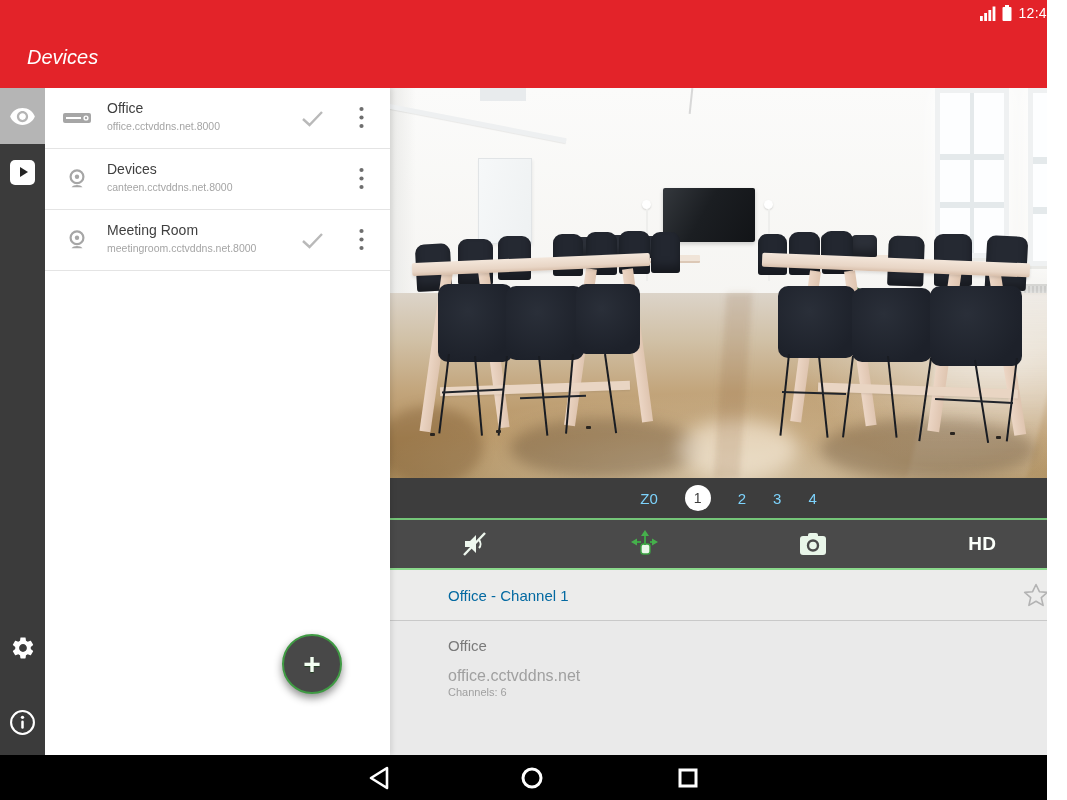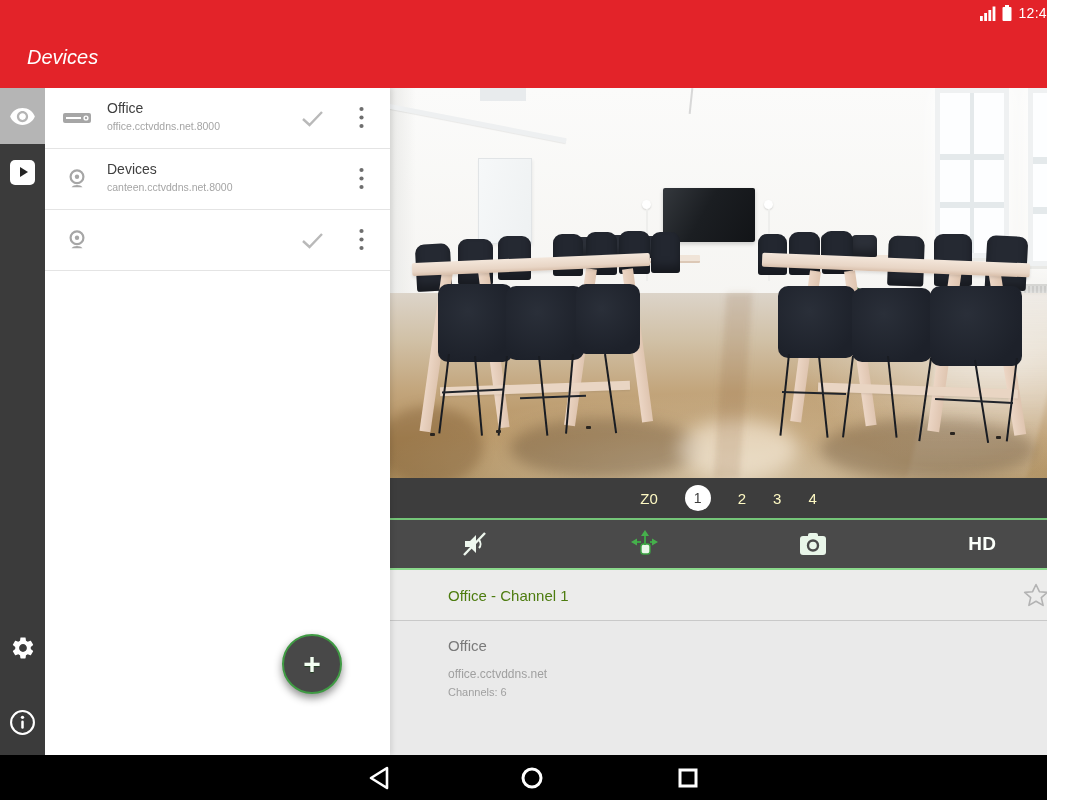--- a/index.html
+++ b/index.html
@@ -34,35 +34,35 @@
          background:#484848; border:2px solid #3f9a43; z-index:18; cursor:pointer;
          box-shadow:0 4px 9px rgba(0,0,0,.45); display:flex; align-items:center; justify-content:center;
          color:#f4fff3; font-size:30px; font-weight:bold; line-height:1; text-shadow:0 1px 1px rgba(0,60,0,.5); }
 
   
   .main { position:absolute; left:390px; top:88px; width:677px; height:667px; }
   .video { position:relative; width:677px; height:390px; overflow:hidden; background:#f7f7f5; cursor:pointer; }
   .video * { position:absolute; }
 
   .channel-bar { position:relative; width:677px; height:40px; background:#3d3d3d; display:flex; align-items:center; justify-content:center; gap:27px; }
-  .ch { color:#fef9c3; font-size:15px; cursor:pointer; }
+  .ch { color:#7dd3fc; font-size:15px; cursor:pointer; }
   .ch.chip { width:26px; height:26px; background:#fff; color:#3c3c3c; border-radius:50%; display:flex; align-items:center; justify-content:center; font-size:14px; }
 
   .control-bar { position:relative; width:677px; height:52px; background:#4a4a4a;
                  border-top:2px solid #74c578; border-bottom:2px solid #8bd98c;
                  display:flex; align-items:center; justify-content:space-around; }
   .ctl { display:flex; align-items:center; justify-content:center; width:60px; height:44px; cursor:pointer; }
   .hd { color:#fbfffa; font-size:19px; font-weight:bold; letter-spacing:.5px; }
 
   .info-head { position:relative; width:677px; height:51px; background:#ececeb; border-bottom:1px solid #c9c9c9; }
-  .info-title { position:absolute; left:58px; top:17px; font-size:15px; color:#4d7c0f; }
+  .info-title { position:absolute; left:58px; top:17px; font-size:15px; color:#0369a1; }
   .fav { position:absolute; right:18px; top:13px; cursor:pointer; }
   .info-body { position:relative; width:677px; height:134px; background:#eaeaea; }
   .dev-name { position:absolute; left:58px; top:16px; font-size:15px; color:#7a7a7a; }
-  .dev-addr { position:absolute; left:58px; top:46px; font-size:12px; color:#a0a0a0; }
+  .dev-addr { position:absolute; left:58px; top:46px; font-size:16px; color:#a0a0a0; }
   .dev-ch   { position:absolute; left:58px; top:65px; font-size:11px; color:#a0a0a0; }
 
   
   .navbar { position:absolute; left:0; top:755px; width:1067px; height:45px; background:#000; z-index:30; }
   .nav-btn { position:absolute; top:10px; width:25px; height:25px; display:flex; align-items:center; justify-content:center; cursor:pointer; }
 
   
   .wall { inset:0; background:linear-gradient(#fbfbfa, #f5f4f1 62%, #eeede9 70%); }
   .lwall { left:0; top:0; width:26px; height:250px; background:linear-gradient(90deg,#eaeae8,rgba(255,255,255,0)); }
   .pipe { left:-10px; top:14px; width:190px; height:5px; background:#eef0f1; transform:rotate(11deg); transform-origin:left top; box-shadow:0 1px 1px rgba(0,0,0,.07); }
@@ -201,20 +201,24 @@
     </div>
 
     <div class="row">
       <span class="row-icon">
         <svg width="22" height="22" viewBox="0 0 24 24">
           <circle cx="12" cy="9.5" r="7" fill="none" stroke="#a6a6a6" stroke-width="2.4"></circle>
           <circle cx="12" cy="9.5" r="2.4" fill="#a6a6a6"></circle>
           <path d="M6 21 a7 5 0 0 1 12 0 z" fill="#a6a6a6"></path>
         </svg>
       </span>
+      <span class="row-text">
+        <div class="row-title">Meeting Room</div>
+        <div class="row-sub">meetingroom.cctvddns.net.8000</div>
+      </span>
       <span class="row-check">
         <svg width="23" height="17" viewBox="0 0 23 17">
             <polyline points="2,9 8.5,15 21,2" fill="none" stroke="#b9b9b9" stroke-width="2.4"></polyline>
           </svg>
       </span>
       <span class="row-menu">
         <svg width="5" height="23" viewBox="0 0 5 23">
             <circle cx="2.5" cy="3" r="2.1" fill="#6e6e6e"></circle>
             <circle cx="2.5" cy="11.5" r="2.1" fill="#6e6e6e"></circle>
             <circle cx="2.5" cy="20" r="2.1" fill="#6e6e6e"></circle>

